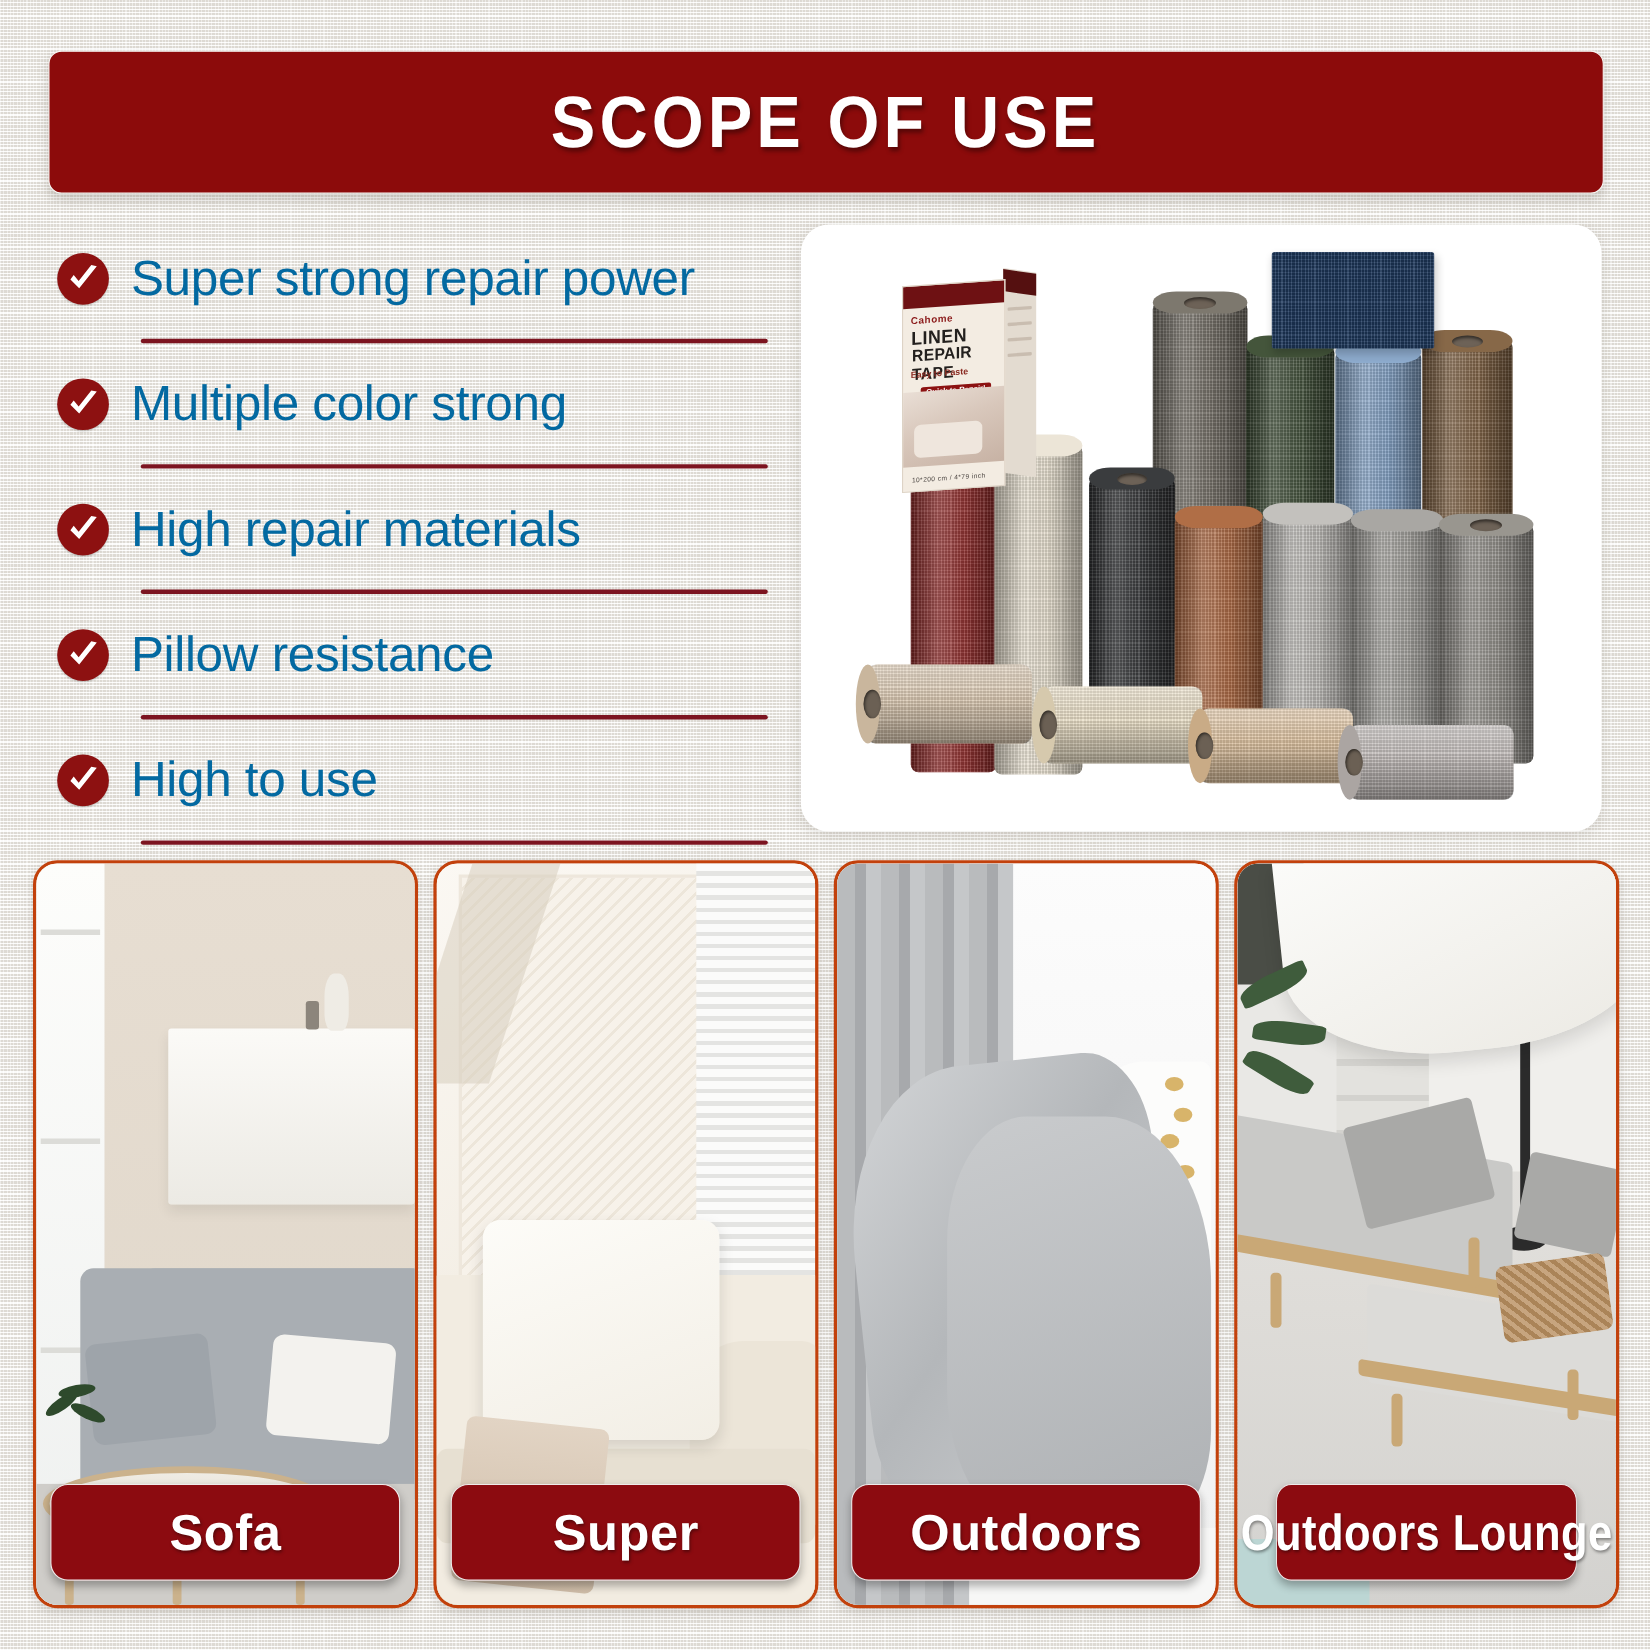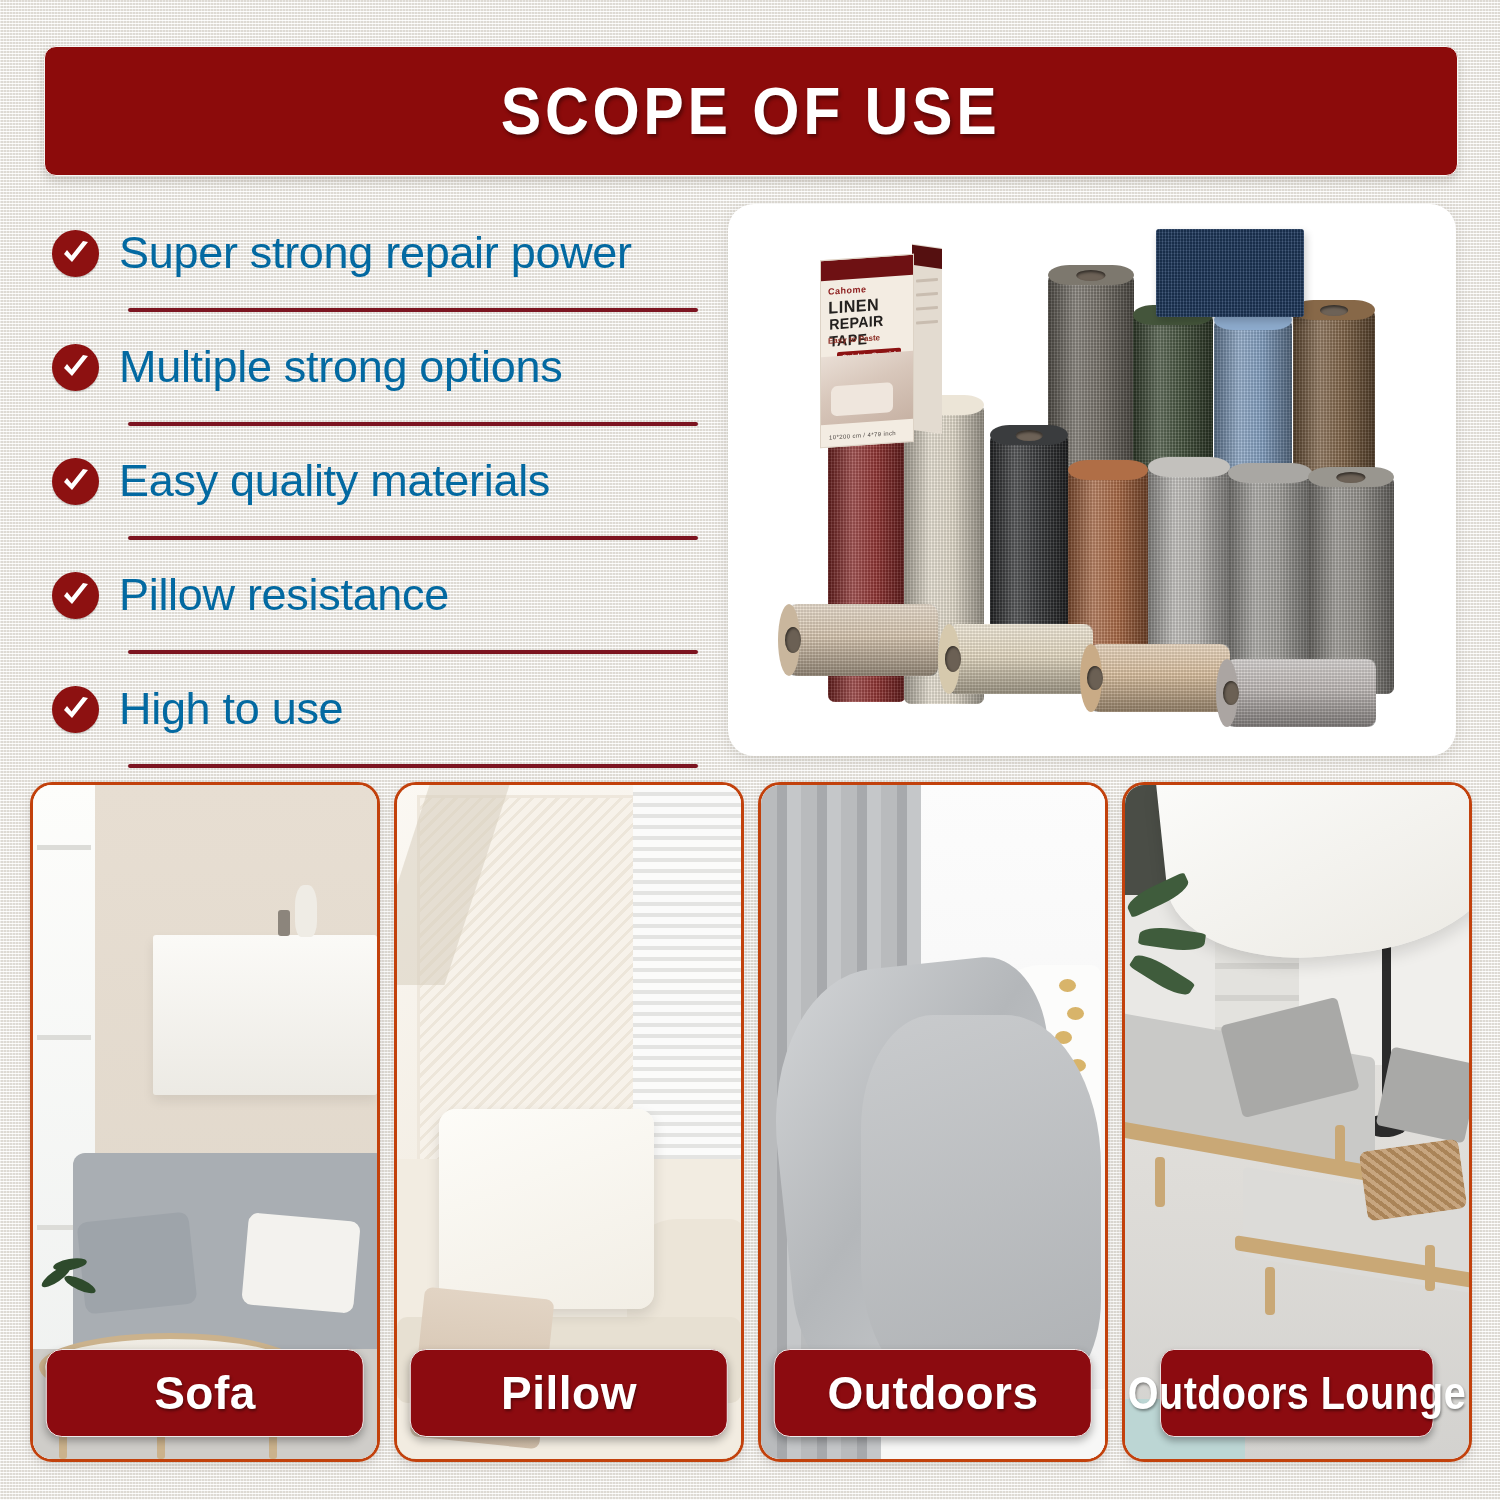--- a/index.html
+++ b/index.html
@@ -216,33 +216,33 @@
     <div class="divider"></div>
   </div>
 
   <div class="feature-row">
     <div class="feature-inner">
       <span class="check-badge">
         <svg width="30" height="28" viewBox="0 0 30 28">
             <path d="M3 14 L11 22 L27 2 L22 1 L10.5 15.5 L6 10 Z" fill="#ffffff"></path>
           </svg>
       </span>
-      <span class="feature-label">Multiple strong options</span>
+      <span class="feature-label">Multiple color strong</span>
     </div>
     <div class="divider"></div>
   </div>
 
   <div class="feature-row">
     <div class="feature-inner">
       <span class="check-badge">
         <svg width="30" height="28" viewBox="0 0 30 28">
             <path d="M3 14 L11 22 L27 2 L22 1 L10.5 15.5 L6 10 Z" fill="#ffffff"></path>
           </svg>
       </span>
-      <span class="feature-label">Easy quality materials</span>
+      <span class="feature-label">High repair materials</span>
     </div>
     <div class="divider"></div>
   </div>
 
   <div class="feature-row">
     <div class="feature-inner">
       <span class="check-badge">
         <svg width="30" height="28" viewBox="0 0 30 28">
             <path d="M3 14 L11 22 L27 2 L22 1 L10.5 15.5 L6 10 Z" fill="#ffffff"></path>
           </svg>
@@ -424,21 +424,21 @@
         <div class="beam"></div>
         <div class="blinds"></div>
         <div class="floor"></div>
         <div class="chair"></div>
         <div class="arm"></div>
         <div class="seat"></div>
         <div class="pillow"></div>
         <div class="throw"></div>
       </div>
     </div>
-    <div class="card-label">Pillow</div>
+    <div class="card-label">Super</div>
   </div>
 
   <div class="card">
     <div class="card-photo">
       <div class="s3">
         <div class="sheer"></div>
         <div class="chair">
             <i style="left:18px"></i>
             <i style="left:52px"></i>
             <i style="left:86px"></i>

